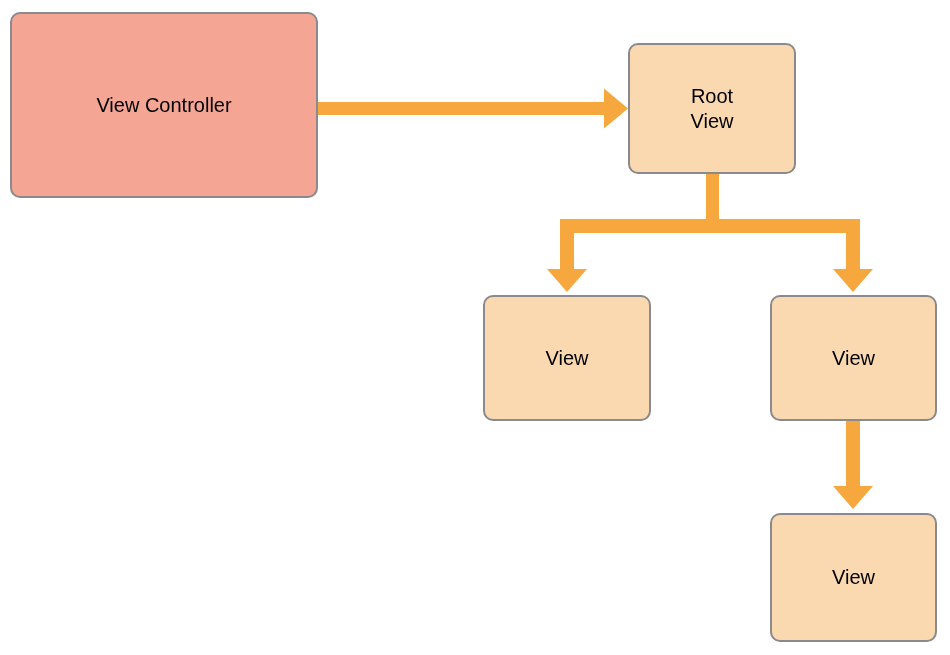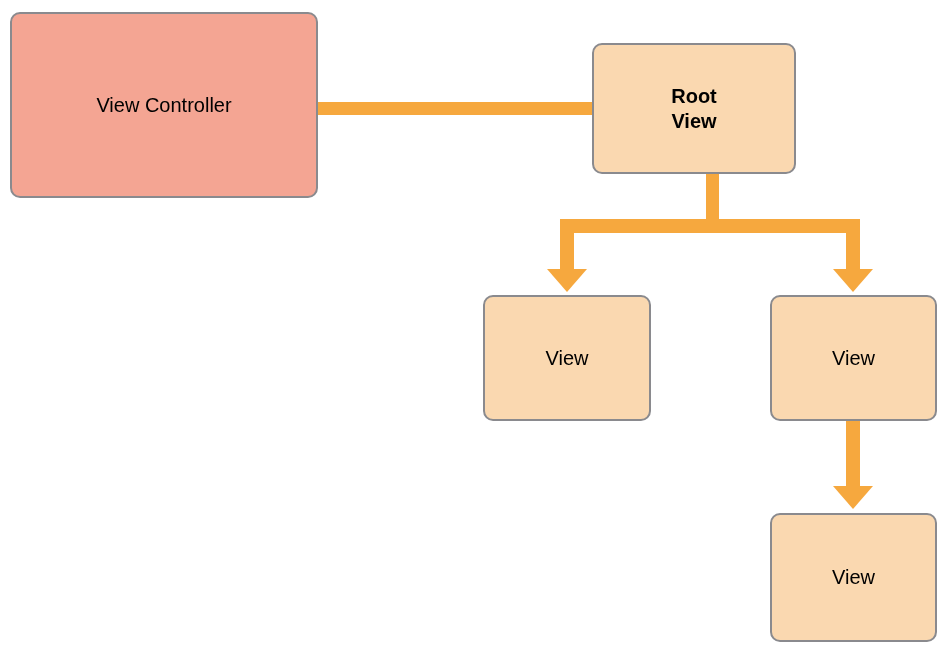--- a/index.html
+++ b/index.html
@@ -42,21 +42,21 @@
     border: 2px solid var(--node-border);
     border-radius: 10px;
     font-size: 20px;
     line-height: 1.25;
     white-space: pre-line;
   }
   .node.controller { background: var(--controller-fill); }
   .node.view       { background: var(--view-fill); }
 
   #node-view-controller { left: 10px;  top: 12px;  width: 308px; height: 186px; }
-  #node-root-view       { left: 592px; top: 43px;  width: 204px; height: 131px; font-weight: bold; }
+  #node-root-view       { left: 628px; top: 43px;  width: 168px; height: 131px; }
   #node-view-left       { left: 483px; top: 295px; width: 168px; height: 126px; }
   #node-view-right      { left: 770px; top: 295px; width: 167px; height: 126px; }
   #node-view-bottom     { left: 770px; top: 513px; width: 167px; height: 129px; }
 </style>
 </head>
 <body>
 
 <div class="canvas">
 
   <svg class="edges" viewBox="0 0 950 655" xmlns="http://www.w3.org/2000/svg">

